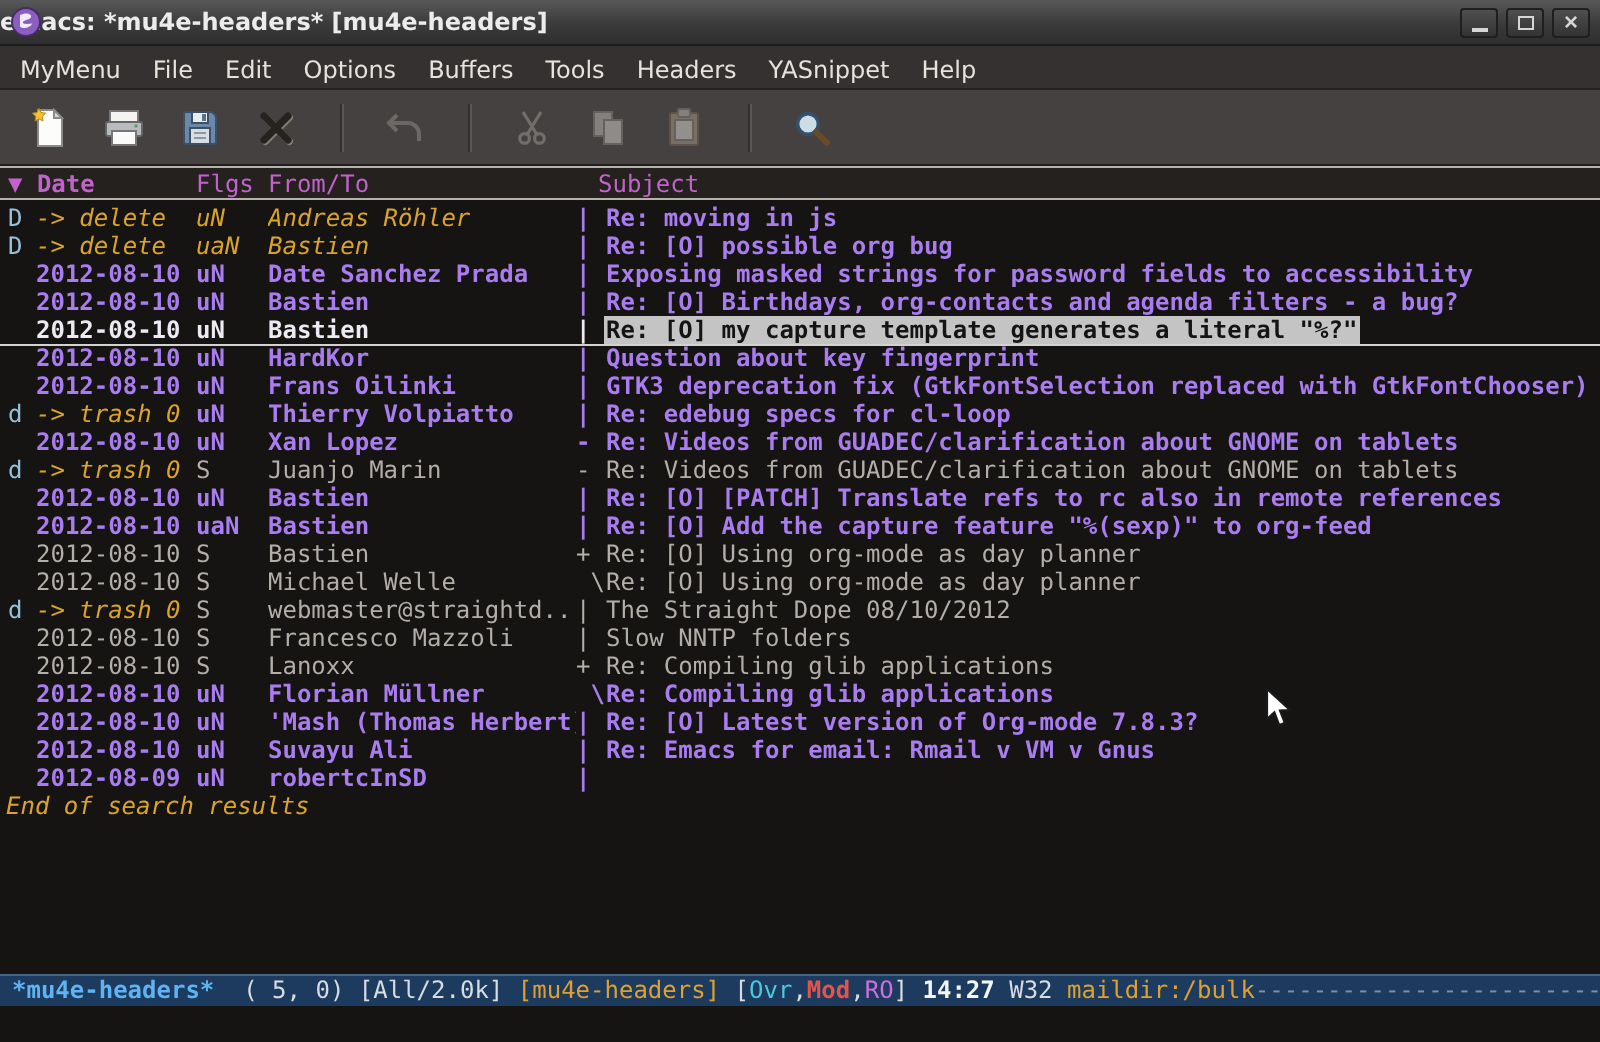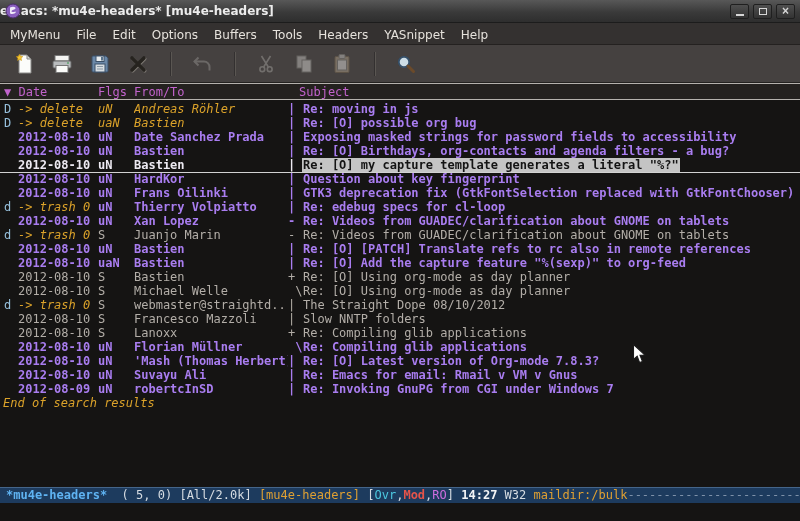--- a/index.html
+++ b/index.html
@@ -41,21 +41,21 @@
   .tb-btn.disabled { opacity:.45; }
   .tb-icon { display:flex; }
   .tb-sep { width:2px; height:24px; background:#333030; border-right:1px solid #5a5652;
             margin:0 14px 0 10px; }
 
   
   .headerline { flex:0 0 17px; height:17px; background:#24211f; border-top:1px solid #b5b1ad;
                 border-bottom:1px solid #b5b1ad; display:flex; align-items:center;
                 font-family:"DejaVu Sans Mono", monospace; font-size:12px; color:var(--header-fg);
                 padding-left:4px; white-space:pre; overflow:hidden; }
-  .h-date { width:94px; flex:none; } .h-flags { width:36px; flex:none; }
+  .h-date { width:94px; flex:none;font-weight:bold; } .h-flags { width:36px; flex:none; }
   .h-from { width:154px; flex:none; } .h-subject { padding-left:11px; }
 
   
   .buffer { flex:1; position:relative; background:var(--buffer-bg);
             font-family:"DejaVu Sans Mono", monospace; font-size:12px; line-height:14px;
             overflow:hidden; padding-top:2px; }
   .row { display:flex; height:14px; padding-left:4px; white-space:pre; }
   .c-mark   { width:14px;  flex:none; color:var(--mark-char); font-weight:normal; }
   .c-date   { width:80px;  flex:none; overflow:hidden; }
   .c-flags  { width:36px;  flex:none; overflow:hidden; }
@@ -380,21 +380,20 @@
     <span class="c-from">Suvayu Ali</span>
     <span class="c-sep">|</span>
     <span class="c-subject"><span class="subject-text">Re: Emacs for email: Rmail v VM v Gnus</span></span>
   </div>
         <div class="row unread">
     <span class="c-mark"></span>
     <span class="c-date">2012-08-09</span>
     <span class="c-flags">uN</span>
     <span class="c-from">robertcInSD</span>
     <span class="c-sep">|</span>
-    <span class="c-subject"><span class="subject-text">Re: Invoking GnuPG from CGI under Windows 7</span></span>
   </div>
       </div>
     <div class="end-line">End of search results</div>
     <div class="mouse">
       <svg width="14" height="21" viewBox="0 0 14 21">
           <path d="M1.5 0.5 L1.5 15.5 L5.2 12.2 L7.6 18.6 L10.4 17.4 L8 11.3 L13 11 Z" fill="#ffffff" stroke="#1a1a1a" stroke-width="1.1"></path>
         </svg>
     </div>
   </div>
 

